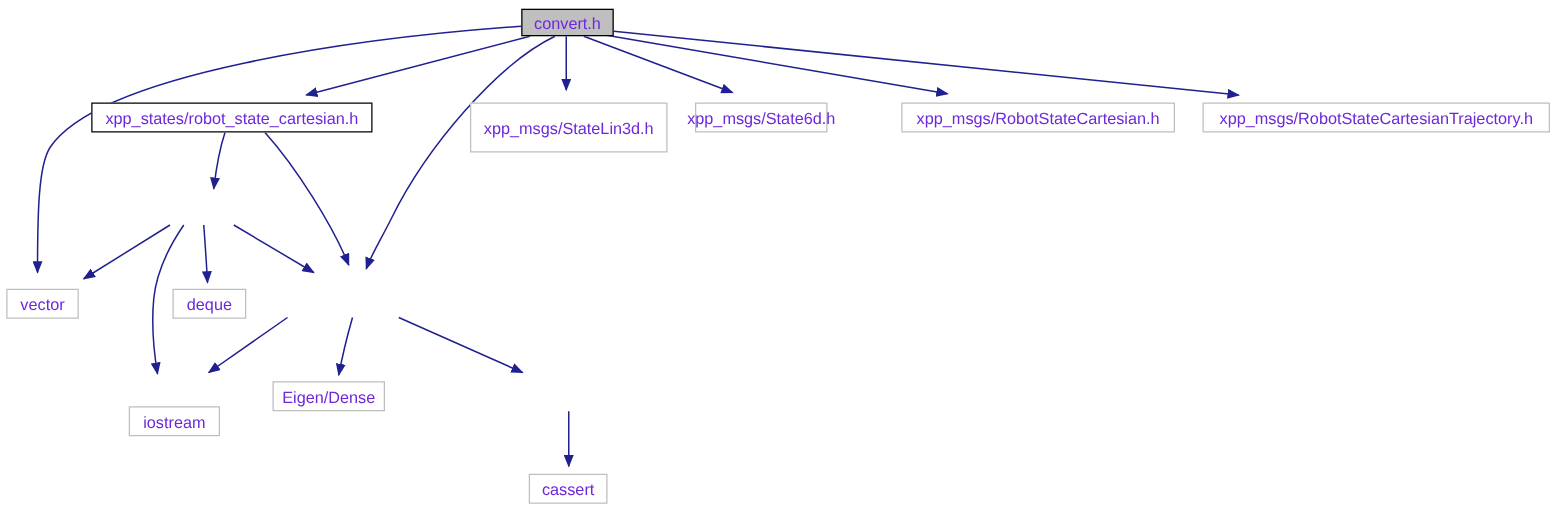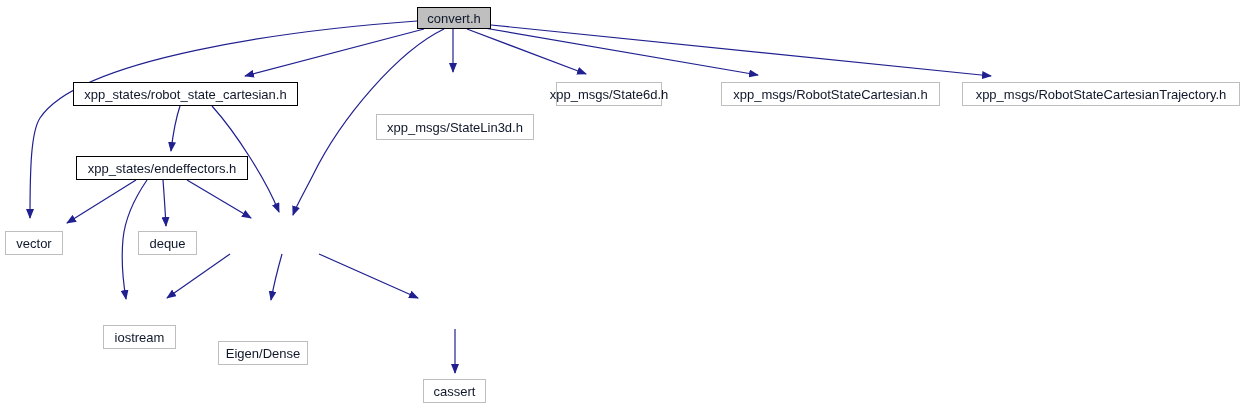--- a/index.html
+++ b/index.html
@@ -20,21 +20,21 @@
     left: 0;
     top: 0;
     width: 1249px;
     height: 411px;
   }
   .node {
     position: absolute;
     box-sizing: border-box;
     background: #ffffff;
     border: 1px solid #000000;
-    color: #0f172a;
+    color: #6d28d9;
     font-size: 13px;
     text-align: center;
     display: flex;
     align-items: center;
     justify-content: center;
     white-space: nowrap;
     line-height: 1;
   }
   .node.current {
     background: #bfbfbf;
@@ -76,35 +76,34 @@
       <path d="M282,254 C278,268 274,284 271,300" marker-end="url(#arrow)"></path>
       <path d="M319,254 L418,298" marker-end="url(#arrow)"></path>
       <path d="M455,329 L455,373" marker-end="url(#arrow)"></path>
     </g>
   </svg>
 
   <div class="node current" style="left:417px; top:7px;  width:74px;  height:22px;">convert.h</div>
 
   <div class="node internal" style="left:73px;  top:82px; width:225px; height:24px;">xpp_states/robot_state_cartesian.h</div>
 
-  <div class="node external" style="left:376px; top:82px; width:158px; height:26px;margin-top:32px;">xpp_msgs/StateLin3d.h</div>
+  <div class="node external" style="left:376px; top:82px; width:158px; height:40px;">xpp_msgs/StateLin3d.h</div>
 
   <div class="node external" style="left:556px; top:82px; width:106px; height:24px;">xpp_msgs/State6d.h</div>
 
   <div class="node external" style="left:721px; top:82px; width:219px; height:24px;">xpp_msgs/RobotStateCartesian.h</div>
 
   <div class="node external" style="left:962px; top:82px; width:278px; height:24px;">xpp_msgs/RobotStateCartesianTrajectory.h</div>
 
-  <div class="node internal" style="left:76px;  top:156px; width:172px; height:24px;">xpp_states/endeffectors.h</div>
 
   <div class="node external" style="left:5px;   top:231px; width:58px;  height:24px;">vector</div>
 
   <div class="node external" style="left:138px; top:231px; width:59px;  height:24px;">deque</div>
 
 
   <div class="node external" style="left:103px; top:305px; width:73px;  height:24px;margin-top:20px;">iostream</div>
 
-  <div class="node external" style="left:218px; top:305px; width:90px;  height:24px;margin-top:36px;">Eigen/Dense</div>
+  <div class="node external" style="left:218px; top:305px; width:90px;  height:24px;">Eigen/Dense</div>
 
 
   <div class="node external" style="left:423px; top:379px; width:63px;  height:24px;">cassert</div>
 
 </div>
 
 </body></html>

